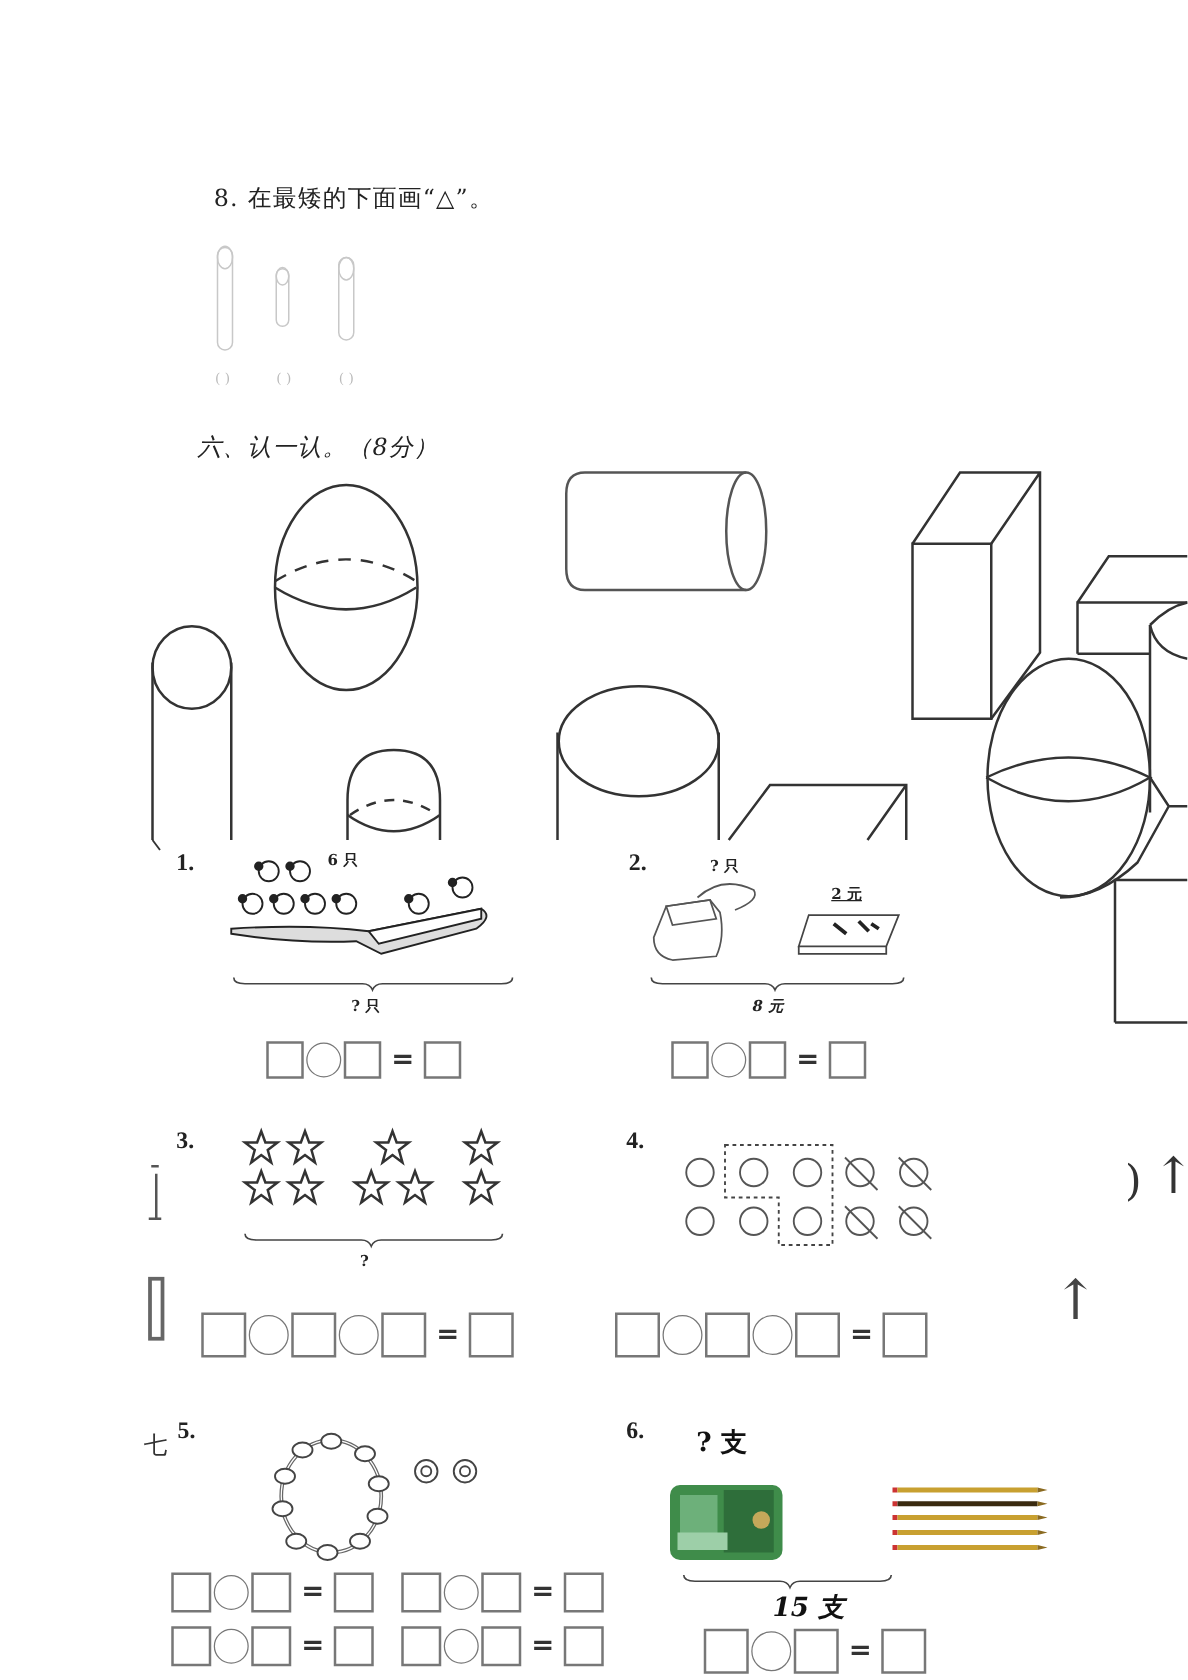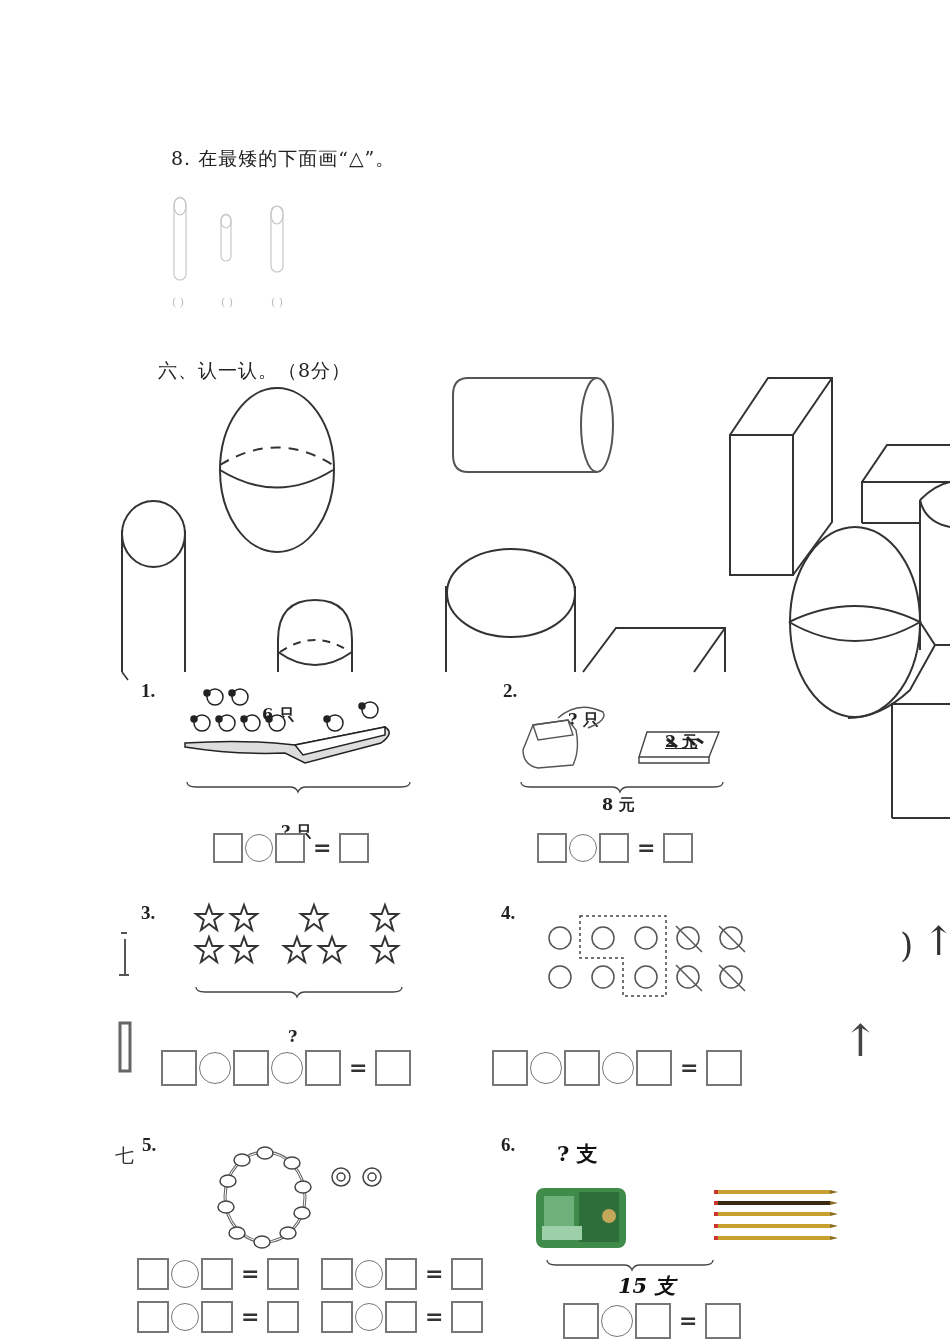--- a/index.html
+++ b/index.html
@@ -1,20 +1,20 @@
 <!DOCTYPE html>
 <html><head>
 <meta charset="utf-8">
 <style>
   html, body { margin:0; padding:0; background:#ffffff; }
   body { width:950px; height:1344px; position:relative; overflow:hidden; font-family:"DejaVu Serif", "Liberation Serif", serif; color:#1a1a1a; }
   .abs { position:absolute; }
   .q-title { font-size:19px; letter-spacing:1px; color:#222; }
   .num { font-family:"Liberation Serif", serif; font-weight:bold; font-size:19px; color:#222; }
-  .lbl { font-family:"DejaVu Serif", serif; font-weight:bold; font-size:16px; color:#222;margin-top:25px; }
+  .lbl { font-family:"DejaVu Serif", serif; font-weight:bold; font-size:12px; color:#222; }
   .lbl-lg { font-family:"DejaVu Serif", serif; font-weight:bold; font-size:21px; color:#111; }
   .eq { position:absolute; display:flex; align-items:center; }
   .box { width:30px; height:30px; border:2px solid #777; box-sizing:border-box; background:#fff; display:inline-block; }
   .box.lg { width:36px; height:36px; }
   .circ { width:28px; height:28px; border:1.5px solid #777; border-radius:50%; box-sizing:border-box; display:inline-block; margin:0 2px; }
   .circ.lg { width:32px; height:32px; }
   .eqsign { display:inline-block; font-family:"DejaVu Sans", sans-serif; font-weight:bold; font-size:22px; color:#333; margin:0 8px; line-height:1; }
   svg { position:absolute; overflow:visible; }
 </style>
 </head>
@@ -29,21 +29,21 @@
     <rect x="61" y="25" width="10" height="46" rx="5"></rect>
     <ellipse cx="66" cy="31" rx="5" ry="7"></ellipse>
     <rect x="111" y="16" width="12" height="66" rx="6"></rect>
     <ellipse cx="117" cy="25" rx="6" ry="9"></ellipse>
   </g>
 </svg>
 <div class="abs" style="left:172px;top:296px;font-size:11px;color:#bbb;">( )</div>
 <div class="abs" style="left:221px;top:296px;font-size:11px;color:#bbb;">( )</div>
 <div class="abs" style="left:271px;top:296px;font-size:11px;color:#bbb;">( )</div>
 
-<div class="abs q-title" style="left:158px;top:358px;">六、认一认。（8分）</div>
+<div class="abs q-title" style="left:158px;top:345px;font-style:italic;">六、认一认。（8分）</div>
 
 <svg style="left:0;top:0;" width="950" height="820">
   <g fill="none" stroke="#333" stroke-width="2">
 
     <path d="M122,672 L122,530 M185,672 L185,530"></path>
     <ellipse cx="153.5" cy="534" rx="31.5" ry="33"></ellipse>
     <path d="M122,672 L128,680" stroke-width="1.5"></path>
 
     <ellipse cx="277" cy="470" rx="57" ry="82"></ellipse>
     <path d="M220,470 Q277,505 333,470"></path>
@@ -132,21 +132,21 @@
 <svg style="left:637px;top:727px;" width="85" height="40">
   <g fill="none" stroke="#444" stroke-width="1.4">
     <path d="M10,5 L82,5 L72,30 L2,30 Z"></path>
     <path d="M2,30 L2,36 L72,36 L72,30"></path>
     <path d="M30,12 L40,20 M50,10 L58,18 M60,12 L66,16" stroke="#222" stroke-width="3"></path>
   </g>
 </svg>
 <svg style="left:520px;top:780px;" width="205" height="14">
   <path d="M1,2 Q1,7 10,7 L92,7 Q98,7 100,12 Q102,7 108,7 L194,7 Q203,7 203,2" fill="none" stroke="#444" stroke-width="1.3"></path>
 </svg>
-<div class="abs lbl" style="left:602px;top:770px;">8 元</div>
+<div class="abs lbl" style="left:602px;top:797px;font-style:italic;">8 元</div>
 <div class="eq" style="left:537px;top:833px;">
   <span class="box"></span>
     <span class="circ"></span>
     <span class="box"></span>
     <span class="eqsign">=</span>
     <span class="box"></span>
 </div>
 
 <div class="abs num" style="left:141px;top:902px;">3.</div>
 <svg style="left:190px;top:900px;" width="220" height="70">

